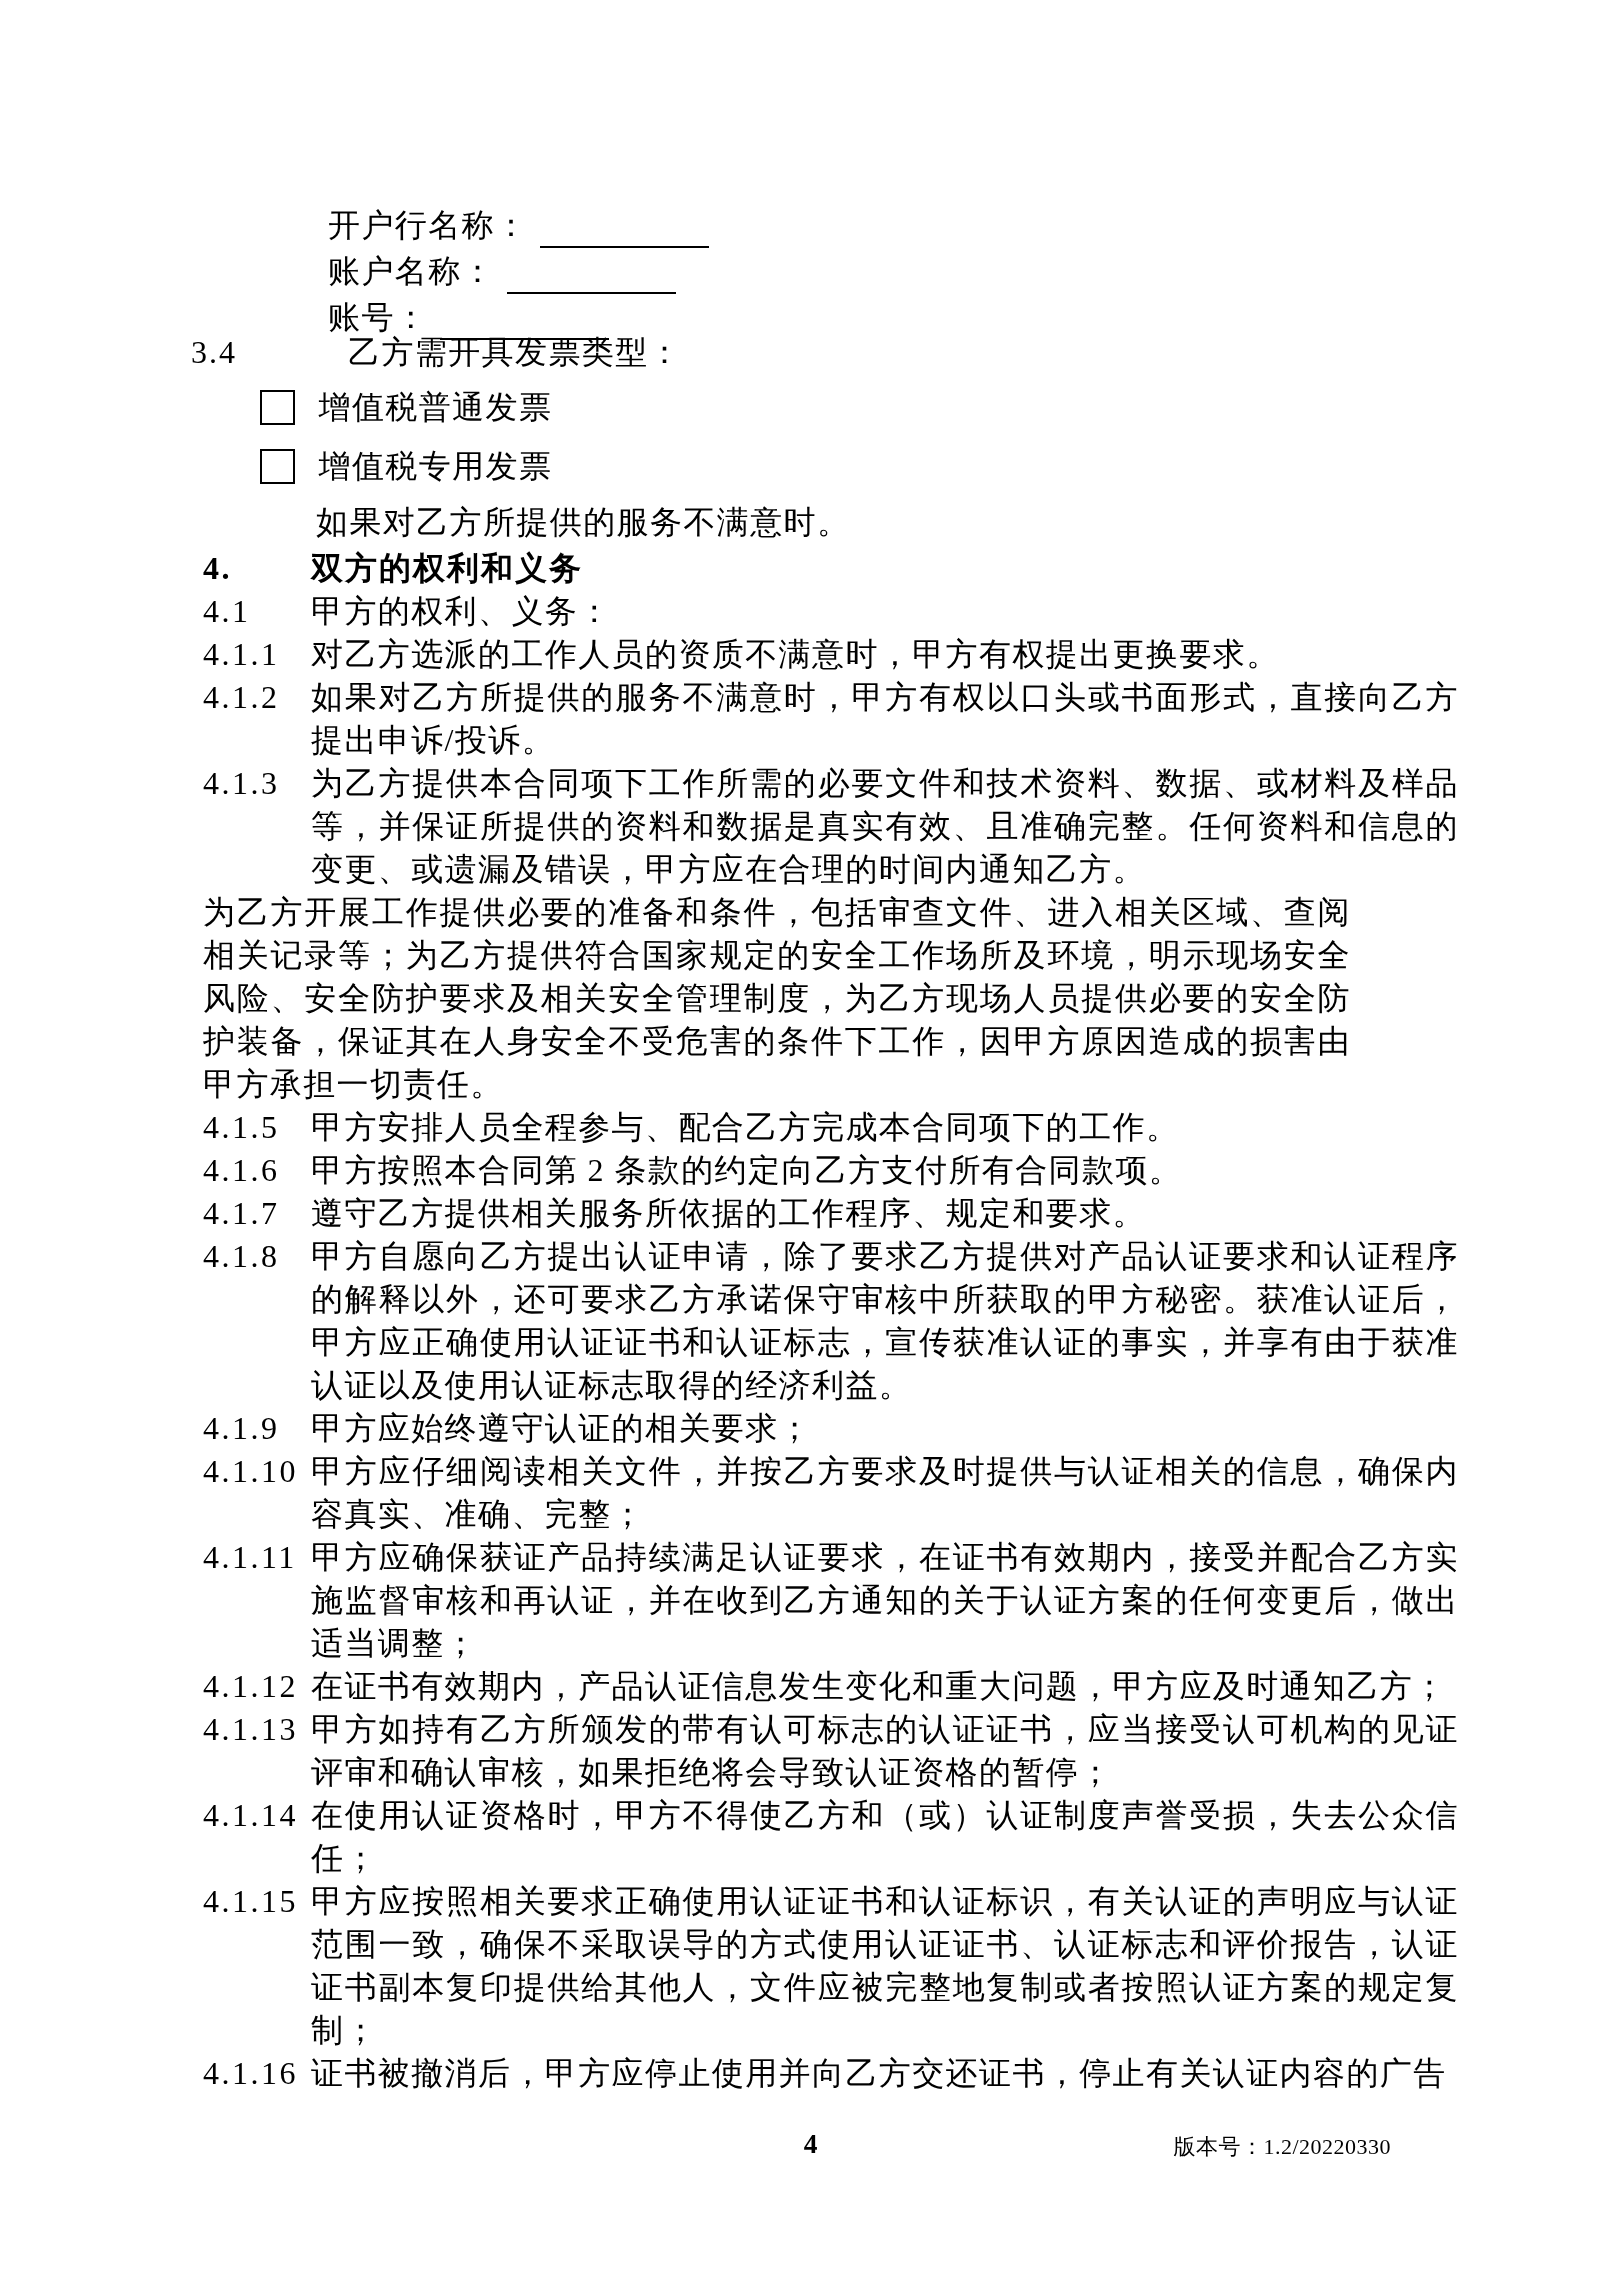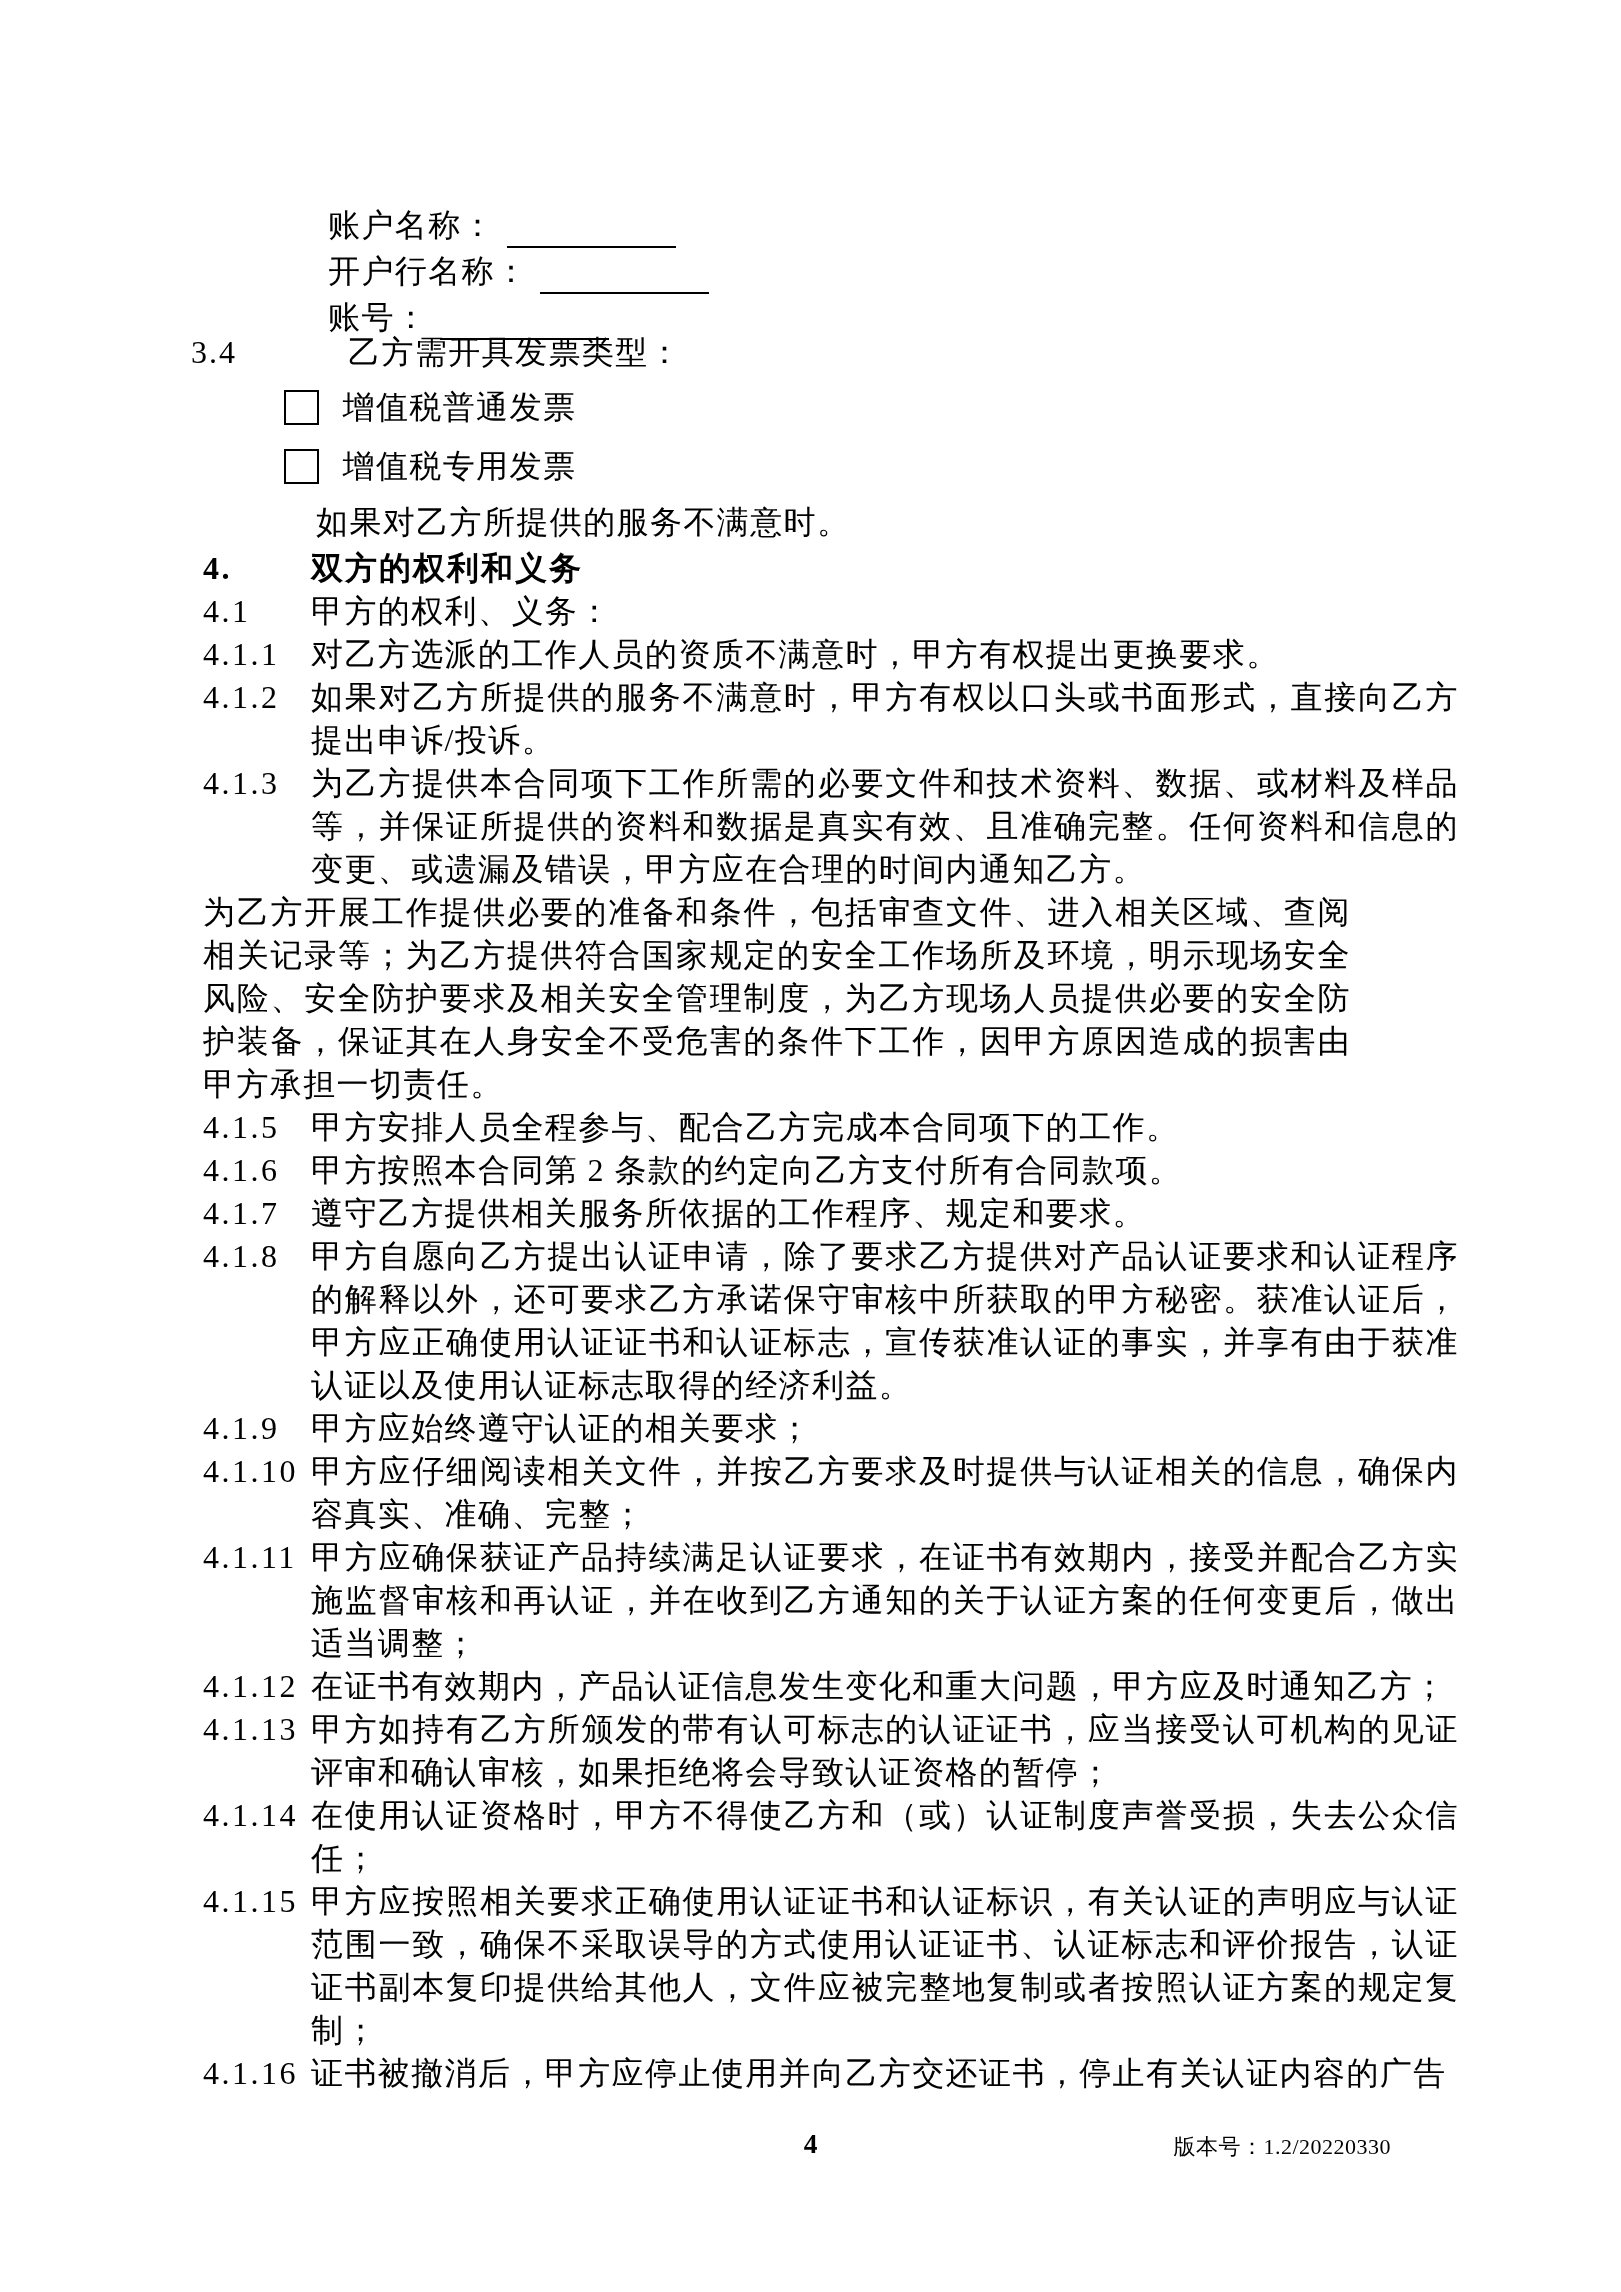--- a/index.html
+++ b/index.html
@@ -18,21 +18,21 @@
   .bank-underline{
     display:inline-block;width:169px;height:33px;
     border-bottom:2.9px solid #000;
     vertical-align:bottom;margin-left:11.8px;
   }
   
   .sec3{position:absolute;left:191px;top:327px;}
   .sec3-title{display:flex;line-height:51px;}
   .sec3-num{width:125px;flex:none;letter-spacing:2px;}
   .sec3-text{letter-spacing:1.4px;margin-left:32px;}
-  .cb-row{display:flex;align-items:center;height:59px;margin-left:93px;text-align:right;}
+  .cb-row{display:flex;align-items:center;height:59px;margin-left:69px;text-align:right;}
   .checkbox{width:31px;height:31px;border:2.9px solid #000;margin-right:23.5px;flex:none;background:#fff;}
   .cb-label{letter-spacing:1.4px;}
   .sec3-note{margin-left:125px;line-height:53px;letter-spacing:1.4px;}
   
   .sec4{position:absolute;left:203px;top:547px;}
   .clause-row{display:flex;line-height:43px;}
   .clause-num{width:108px;flex:none;letter-spacing:2.5px;}
   .clause-text{width:1148px;flex:none;text-align:justify;letter-spacing:1.4px;}
   .sec4-heading{font-weight:bold;}
   .sec4-heading .clause-text{letter-spacing:2px;text-align:left;}
@@ -45,22 +45,22 @@
     position:absolute;top:2129px;right:230px;
     font-size:22px;letter-spacing:0.5px;line-height:35px;
   }
 </style>
 </head>
 <body>
 
 <div class="page">
 
   <div class="bank-block" id="bank-block">
+      <div class="bank-row"><span class="bank-label">开户行名称：</span><span class="bank-underline"></span></div>
       <div class="bank-row"><span class="bank-label">账户名称：</span><span class="bank-underline"></span></div>
-      <div class="bank-row"><span class="bank-label">开户行名称：</span><span class="bank-underline"></span></div>
       <div class="bank-row"><span class="bank-label">账号：</span><span class="bank-underline"></span></div>
     </div>
 
   <div class="sec3">
     <div class="sec3-title">
       <span class="sec3-num">3.4</span>
       <span class="sec3-text">乙方需开具发票类型：</span>
     </div>
     <div id="cb-wrap">
         <div class="cb-row">

